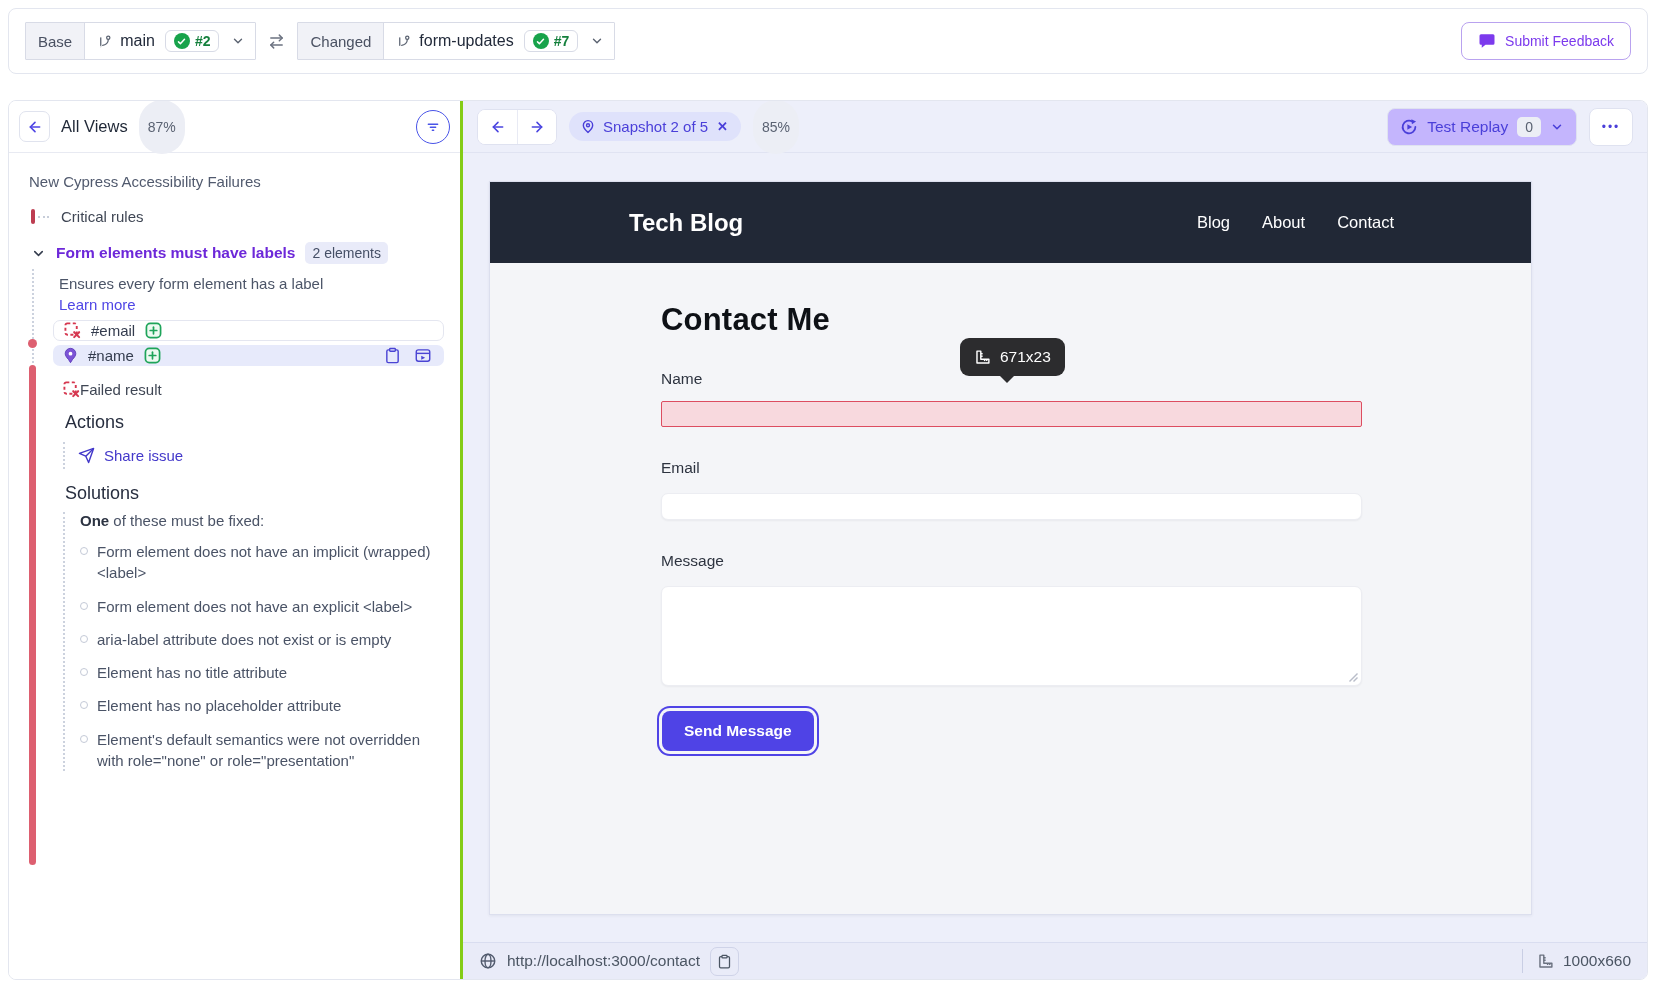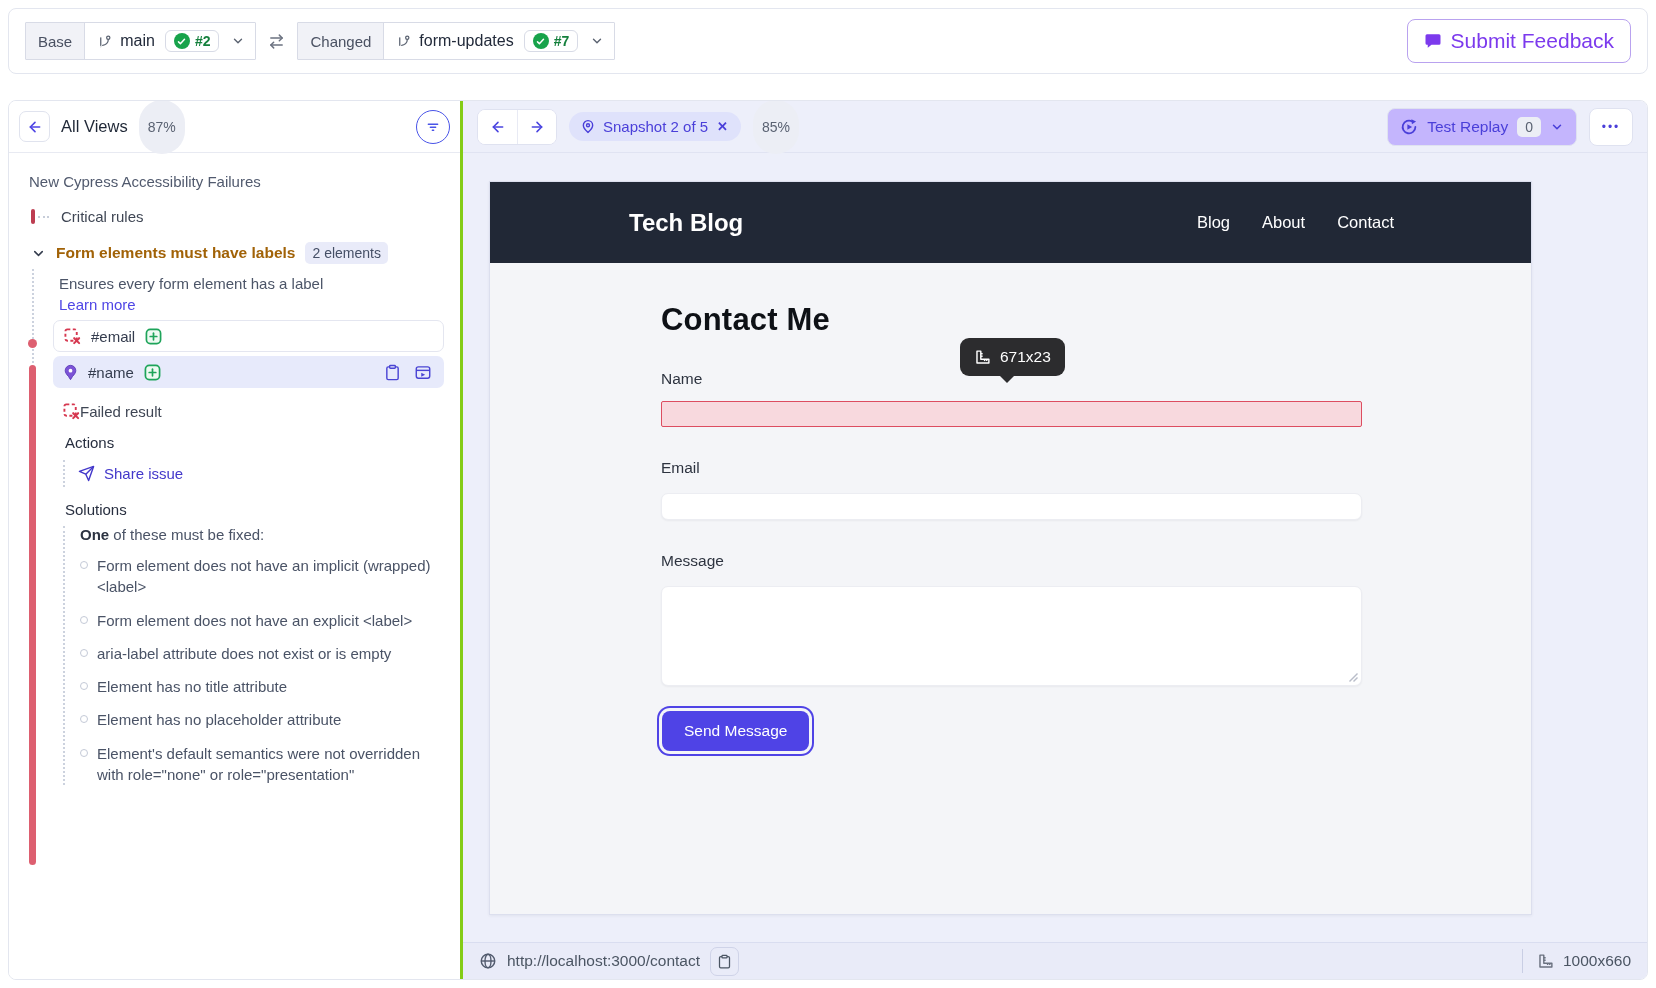--- a/index.html
+++ b/index.html
@@ -11,54 +11,54 @@
   .topbar{margin:8px;height:66px;border:1px solid #e3e6ef;border-radius:8px;display:flex;align-items:center;justify-content:space-between;padding:0 16px;background:#fff}
   .compare{display:flex;align-items:center;gap:12px}
   .cmp-group{display:flex;align-items:stretch;border:1px solid #d8dbe6;border-radius:1px;overflow:hidden;height:38px;background:#fff;cursor:pointer}
   .cmp-label{display:flex;align-items:center;padding:0 12px;background:#f1f2f7;color:#4a5162;font-size:15px;border-right:1px solid #d8dbe6}
   .cmp-branch{display:flex;align-items:center;gap:8px;padding:0 10px 0 12px}
   .cmp-branch .bname{font-size:16px;color:#222a3a;font-weight:500}
   .run-pill{display:flex;align-items:center;gap:5px;border:1px solid #d8dbe6;border-radius:6px;padding:2px 8px;margin-left:2px}
   .run-num{color:#15803d;font-size:14px;font-weight:700}
   .okdot{width:16px;height:16px;border-radius:50%;background:#18a34b;display:flex;align-items:center;justify-content:center}
   .cmp-chev{display:flex;align-items:center;padding:0 10px 0 2px}
-  .fb-btn{display:flex;align-items:center;gap:9px;border:1px solid #b9a2ef;background:#fff;color:#7c3aed;font-size:21px;font-weight:500;border-radius:8px;padding:9px 16px;cursor:pointer;font-family:inherit}
+  .fb-btn{display:flex;align-items:center;gap:9px;border:1px solid #b9a2ef;background:#fff;color:#7c3aed;font-size:14px;font-weight:500;border-radius:8px;padding:9px 16px;cursor:pointer;font-family:inherit}
 
   
   .main{margin:26px 8px 0;height:880px;border:1px solid #e3e6ef;border-radius:8px;display:flex;overflow:hidden}
 
   
   .sidebar{width:454px;background:#fff;border-right:3px solid #84cc16;display:flex;flex-direction:column}
   .sb-head{height:52px;border-bottom:1px solid #e8eaf2;display:flex;align-items:center;gap:11px;padding:0 10px;flex:none}
   .sq-btn{width:31px;height:31px;border:1px solid #e0e3ee;border-radius:7px;background:#fff;display:flex;align-items:center;justify-content:center;cursor:pointer}
   .sb-title{font-size:16.5px;font-weight:500;color:#1f2736}
   .pill-gray{background:#eceef5;color:#5a6272;font-size:14px;border-radius:999px;padding:19px 9px}
   .filter-btn{margin-left:auto;width:34px;height:34px;border-radius:50%;border:1.6px solid #4954e8;background:#fff;display:flex;align-items:center;justify-content:center;cursor:pointer}
   .sb-body{position:relative;flex:1;font-size:15px;overflow:hidden}
 
   .nc-title{margin:20px 16px 0 20px;color:#515a6e}
   .crit-row{margin:18px 0 0 22px;display:flex;align-items:center;gap:12px;color:#3f4654;cursor:pointer}
   .crit-ico{display:flex;align-items:center;gap:3px}
   .redbar-i{width:4px;height:15px;border-radius:3px;background:#bd3d51}
   .dots-i{width:11px;border-top:2px dotted #c7cdd9}
   .rule-row{margin:17px 16px 0 22px;display:flex;align-items:center;gap:10px;cursor:pointer}
-  .rule-name{font-size:15.5px;font-weight:700;color:#a16207}
+  .rule-name{font-size:15.5px;font-weight:700;color:#6d28d9}
   .cnt-badge{background:#e9ebf9;color:#454f66;font-size:14px;border-radius:5px;padding:3px 7px}
   .rule-desc{margin:9px 16px 0 50px;color:#4c5568;line-height:1.4}
   .learn-more{margin:2px 0 0 50px;color:#4f46e5;font-weight:500;cursor:pointer}
 
-  .el-row{margin:7px 16px 0 44px;height:32px;border-radius:7px;display:flex;align-items:center;gap:10px;padding:4px 10px;cursor:pointer}
+  .el-row{margin:7px 16px 0 44px;height:21px;border-radius:7px;display:flex;align-items:center;gap:10px;padding:4px 10px;cursor:pointer}
   .el-row.plain{border:1px solid #e4e6f0;background:#fff}
   .el-row.sel{background:#e7eafb;margin-top:4px}
   .el-id{color:#343c4e;font-size:15px}
   .el-actions{margin-left:auto;display:flex;align-items:center;gap:9px}
   .mini-icon-btn{background:none;border:0;padding:2px;cursor:pointer;display:flex}
 
   .failed-row{margin:15px 0 0 54px;display:flex;align-items:center;color:#3f4654}
-  .blk-title{margin:14px 0 0 56px;color:#272e3f;font-weight:500;font-size:15px}
+  .blk-title{margin:14px 0 0 56px;color:#272e3f;font-weight:500;font-size:18px}
   .share-row{margin:9px 0 0 54px;padding:5px 0 5px 13px;border-left:2px dotted #ccd2de;display:flex;align-items:center;gap:9px;color:#4338ca;font-weight:500;cursor:pointer;width:max-content}
   .sol-body{margin:8px 24px 0 54px;padding-left:15px;border-left:2px dotted #ccd2de}
   .sol-intro{color:#4a5366}
   .sol-intro b{color:#2c3342}
   .sol-list{list-style:none;margin:4px 0 0;padding:0}
   .sol-list li{position:relative;margin-top:12px;padding-left:17px;color:#4a5366;line-height:1.42}
   .sol-list li::before{content:"";position:absolute;left:0;top:6px;width:6px;height:6px;border-radius:50%;border:1.6px solid #c4cad7}
 
   .rail-dotted{position:absolute;left:23px;top:116px;height:94px;border-left:2px dotted #ccd2de}
   .rail-dot{position:absolute;left:19px;top:186px;width:9px;height:9px;border-radius:50%;background:#dd5f70}
@@ -85,21 +85,21 @@
   .site-nav{display:flex;gap:32px}
   .site-nav a{color:#fff;font-size:16.5px;text-decoration:none;cursor:pointer}
   .site-content{padding-left:171px}
   .site-h1{margin:39px 0 0;font-size:31px;font-weight:800;color:#0e1116;letter-spacing:.2px}
   .f-label{margin-top:32px;font-size:15.5px;color:#2e3440;width:701px}
   .in-name{display:block;margin-top:13px;width:701px;height:26px;background:#f8d9de;border:1.6px solid #dd4d60;border-radius:2px;padding:0 8px;font:inherit}
   .in-plain{display:block;margin-top:16px;width:701px;height:27px;background:#fff;border:1px solid #ecedf2;border-radius:7px;box-shadow:0 1px 2px rgba(16,24,40,.05);padding:0 10px;font:inherit}
   .ta-wrap{position:relative;width:701px;margin-top:16px}
   .ta{display:block;width:701px;height:100px;background:#fff;border:1px solid #ecedf2;border-radius:7px;box-shadow:0 1px 2px rgba(16,24,40,.05);resize:none;padding:8px 10px;font:inherit}
   .grip{position:absolute;right:3px;bottom:3px;pointer-events:none}
-  .send-btn{margin:25px 0 0 1px;display:inline-block;background:#4f43e6;color:#fff;font-size:15.5px;font-weight:400;border:0;border-radius:8px;padding:11px 22px;cursor:pointer;font-family:inherit;box-shadow:0 0 0 3px #f4f5f8,0 0 0 5px #4f43e6}
+  .send-btn{margin:25px 0 0 1px;display:inline-block;background:#4f43e6;color:#fff;font-size:15.5px;font-weight:700;border:0;border-radius:8px;padding:11px 22px;cursor:pointer;font-family:inherit;box-shadow:0 0 0 3px #f4f5f8,0 0 0 5px #4f43e6}
   .size-tip{position:absolute;left:470px;top:156px;background:#2c2c2e;color:#fff;border-radius:9px;padding:10px 14px;display:flex;align-items:center;gap:9px;font-size:15.5px;font-weight:500;z-index:3}
   .size-tip::after{content:"";position:absolute;left:50%;bottom:-7px;margin-left:-13px;border:8px solid transparent;border-top-color:#2c2c2e;border-bottom:0}
 
   
   .status-bar{height:37px;flex:none;background:#e9ebf8;border-top:1px solid #d9ddf0;display:flex;align-items:center;gap:10px;padding:0 16px}
   .url-txt{color:#4b5563;font-size:15.5px}
   .copy-btn{width:29px;height:29px;border:1px solid #cfd3e8;border-radius:7px;background:transparent;display:flex;align-items:center;justify-content:center;cursor:pointer}
   .vp-box{margin-left:auto;display:flex;align-items:center;gap:9px;border-left:1px solid #c9cee4;padding-left:14px;height:24px;color:#4b5563;font-size:15.5px}
 </style>
 </head>

